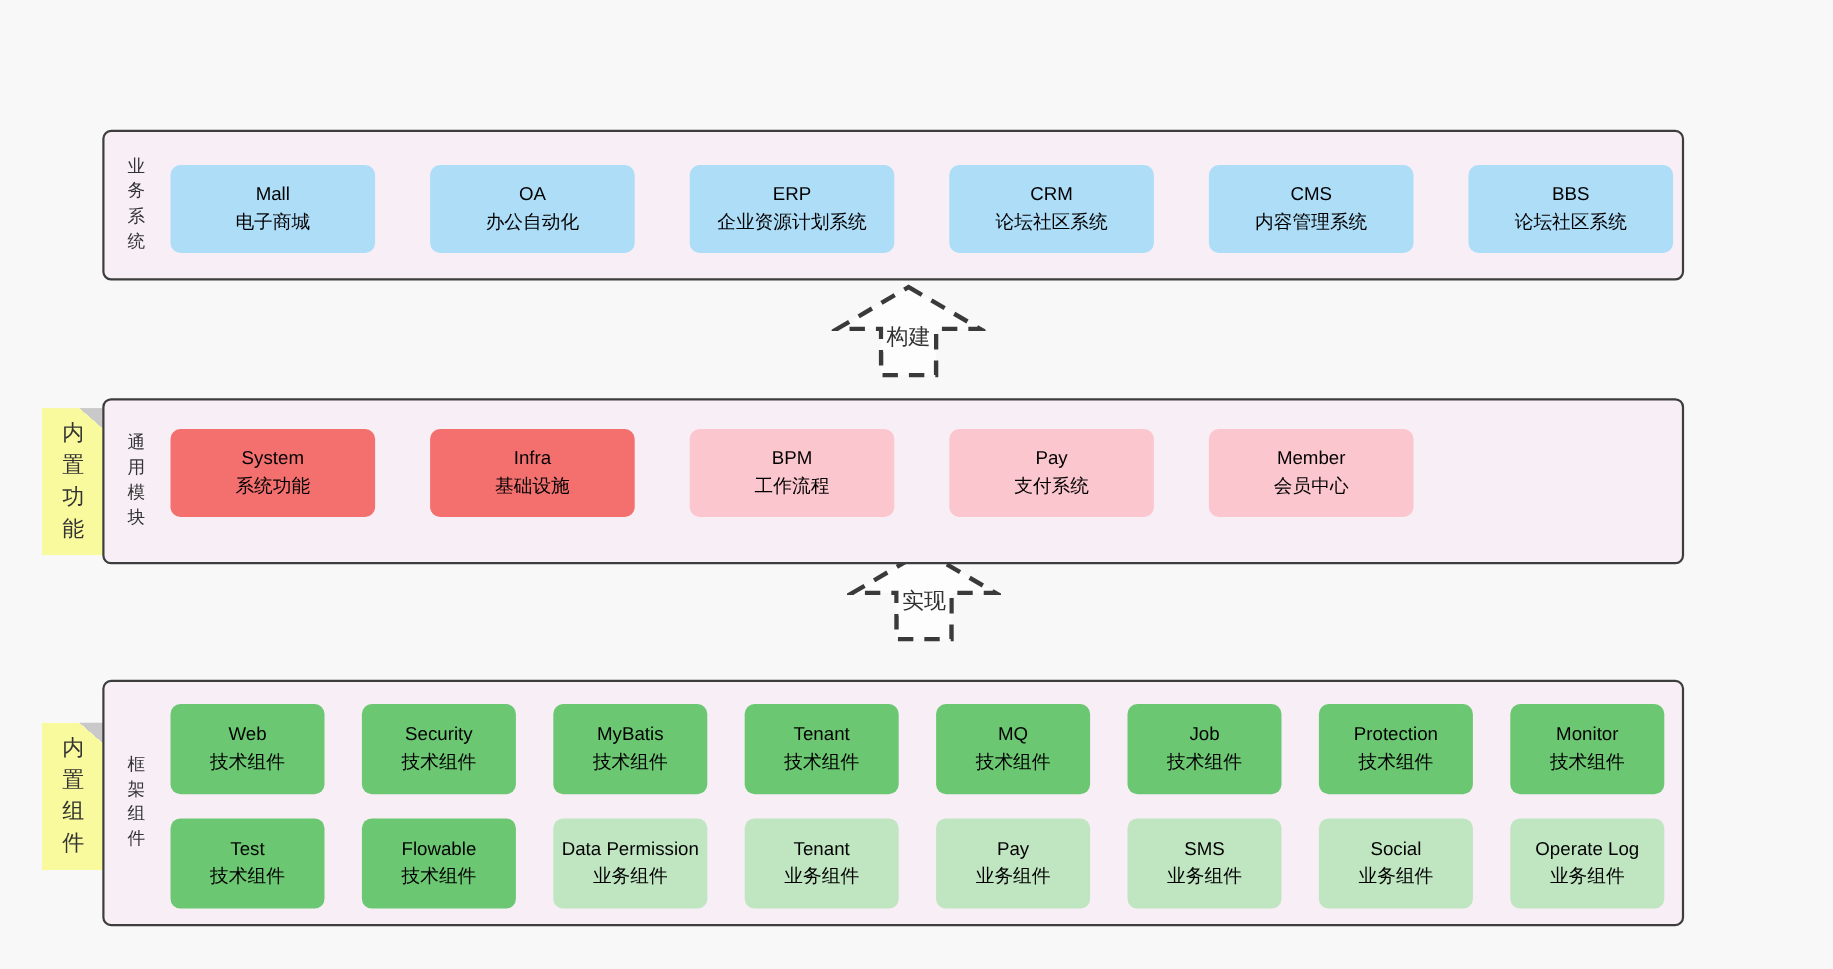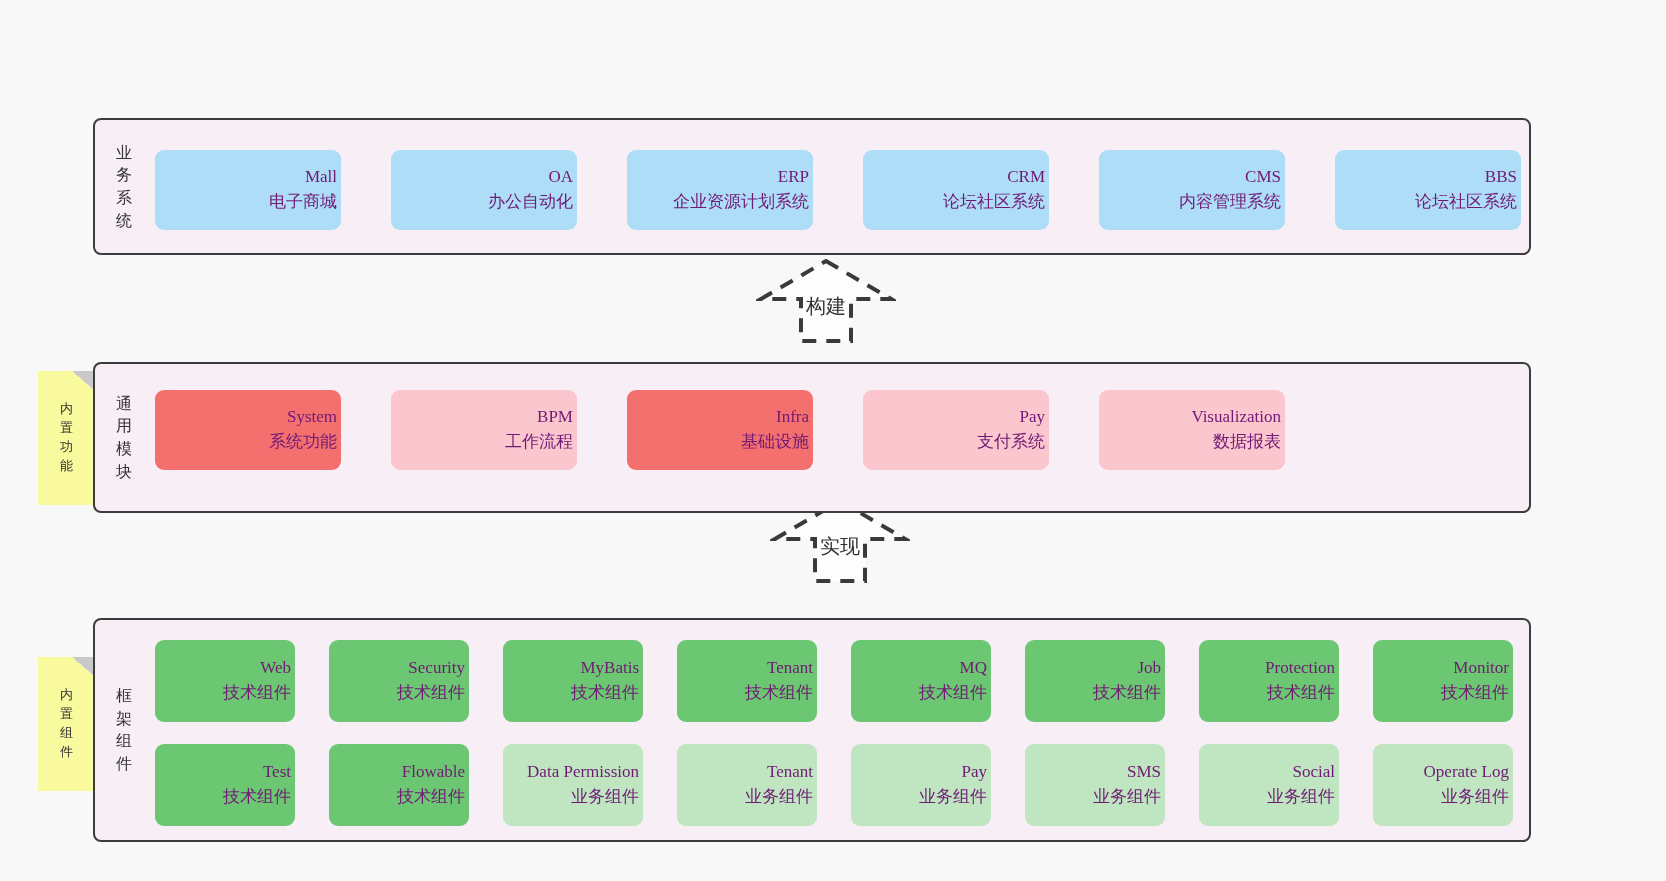--- a/index.html
+++ b/index.html
@@ -35,28 +35,27 @@
   }
 
   .box-row{position:absolute;display:flex;}
   .row-business{left:60px;top:30px;gap:50px;}
   .row-modules{left:60px;top:26px;gap:50px;}
   .row-comp-1{left:60px;top:20px;gap:34px;}
   .row-comp-2{left:60px;top:124px;gap:34px;}
 
   .box{
     display:flex;flex-direction:column;
-    align-items:flex-end;justify-content:center;
+    align-items:center;justify-content:center;
     border-radius:9px;
     text-align:center;
     font-size:17px;line-height:1.45;
-    color:#701a75;
+    color:#000000;
     box-sizing:border-box;
     padding:2px 4px;
-    font-family:Liberation Serif, serif;
   }
   .box-l{width:186px;height:80px;}
   .box-s{width:140px;height:82px;}
 
   .blue{background:#aeddf8;}
   .red{background:#f4706f;}
   .pink{background:#fcc6ce;}
   .green{background:#6bc771;}
   .lightgreen{background:#bfe5c1;}
 
@@ -69,21 +68,21 @@
     display:flex;align-items:center;justify-content:center;
   }
   .sticky-1{top:371px;}
   .sticky-2{top:657px;}
   .sticky-fold{
     position:absolute;top:0;right:0;width:23px;height:20px;
     background:linear-gradient(to bottom left,#c9c9c9 49.5%,rgba(0,0,0,0) 50%);
   }
   .sticky-text{
     width:22px;
-    font-size:13px;line-height:1.45;
+    font-size:20px;line-height:1.45;
     word-break:break-all;text-align:center;
     color:#333;
   }
 
   
   .arrow{position:absolute;width:140px;height:90px;z-index:0;}
   .arrow-1{left:756px;top:256px;}
   .arrow-2{left:770px;top:496px;}
   .arrow-label{
     position:absolute;z-index:3;
@@ -149,35 +148,35 @@
     </div>
   </div>
 
   <div class="layer layer-modules">
     <div class="layer-label">通用模块</div>
     <div class="box-row row-modules">
       <div class="box box-l red">
         <span>System</span>
         <span>系统功能</span>
       </div>
+      <div class="box box-l red">
+        <span>Infra</span>
+        <span>基础设施</span>
+      </div>
       <div class="box box-l pink">
         <span>BPM</span>
         <span>工作流程</span>
       </div>
-      <div class="box box-l red">
-        <span>Infra</span>
-        <span>基础设施</span>
-      </div>
       <div class="box box-l pink">
         <span>Pay</span>
         <span>支付系统</span>
       </div>
       <div class="box box-l pink">
-        <span>Visualization</span>
-        <span>数据报表</span>
+        <span>Member</span>
+        <span>会员中心</span>
       </div>
     </div>
   </div>
 
   <div class="layer layer-components">
     <div class="layer-label">框架组件</div>
 
     <div class="box-row row-comp-1">
       <div class="box box-s green">
         <span>Web</span>

